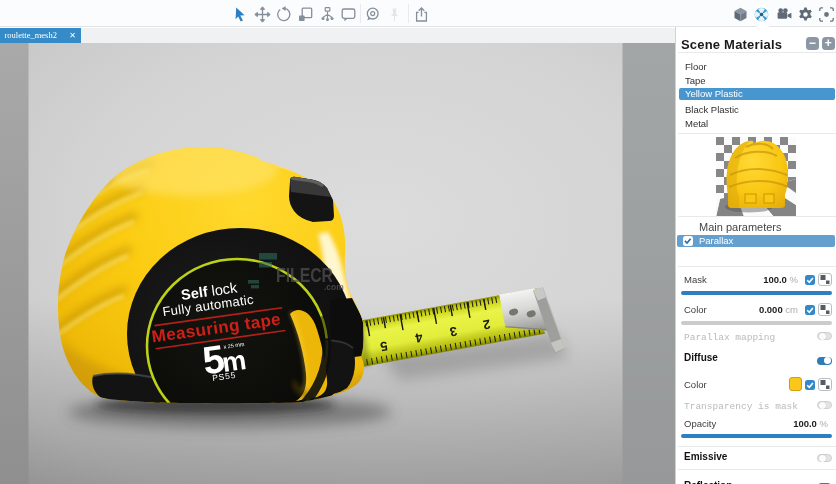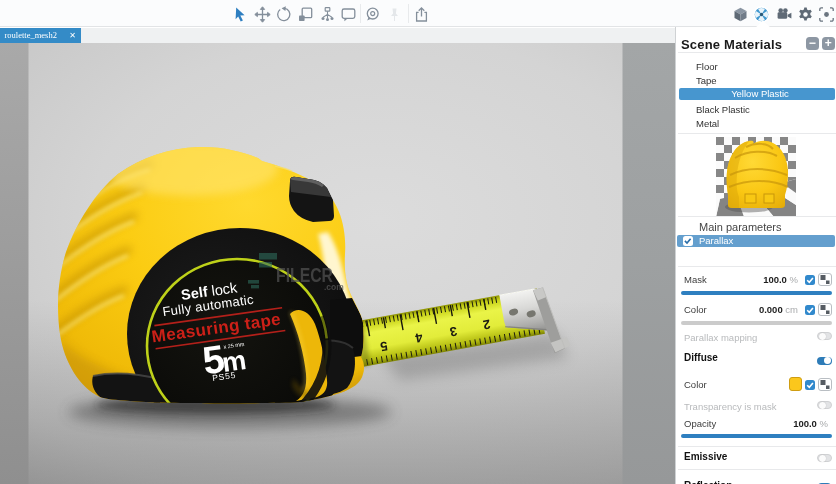--- a/index.html
+++ b/index.html
@@ -12,38 +12,38 @@
 #notch { position:absolute; left:755px; top:21px; width:0; height:0; border-left:8px solid transparent; border-right:8px solid transparent; border-bottom:7px solid #ffffff; z-index:5; }
 
 #tabbar { position:absolute; left:0; top:28px; width:675px; height:15px; background:#eff1f2;font-family:Liberation Serif, serif; }
 #tab { position:absolute; left:0; top:0; width:81px; height:15px; background:#348bc7; color:#fff; font-size:8.5px; line-height:15px; padding-left:4.5px; }
 #tab .x { position:absolute; right:5px; top:0; font-size:8px; }
 
 #viewport { position:absolute; left:0; top:43px; width:675px; height:441px; }
 
 #panel { position:absolute; left:675px; top:27px; width:161px; height:457px; background:#ffffff; border-left:1px solid #cfd2d4; }
 .plabel { position:absolute; left:8px; font-size:9.5px; color:#3c3c3c; }
-.pgray { color:#b8babc; }
+.pgray { color:#b8babc;font-family:Liberation Mono, monospace; }
 .pval { position:absolute; font-size:9.5px; color:#1d1d1d; font-weight:bold; }
 .punit { font-weight:normal; color:#a9abad; }
 .phead { position:absolute; left:8px; font-size:10px; font-weight:bold; color:#111; }
 .pdiv { position:absolute; left:2px; width:158px; height:1px; background:#e8e9eb; }
 .slider { position:absolute; left:5px; width:151px; height:4px; border-radius:2px; background:#2e7fc0; }
 .slider.empty { background:#cbcbcb; }
 .cb { position:absolute; width:10px; height:10px; border-radius:2.5px; background:#3189cc; }
 .cb svg, .texbtn svg { display:block; } #panel svg { display:block; }
 .texbtn { position:absolute; width:14px; height:13px; border:1.2px solid #b9bec3; border-radius:3px; background:#fff; }
 .toggle { position:absolute; width:15px; height:8.5px; border-radius:4.5px; }
 .toggle.on { background:#2e7cb8; }
 .toggle.off { background:#e2e3e5; border:0.5px solid #d0d1d3; }
 .knob { position:absolute; top:0.9px; width:6.8px; height:6.8px; border-radius:50%; background:#fff; }
 .toggle.on .knob { right:1px; }
 .toggle.off .knob { left:1px; background:#fbfbfb; box-shadow:0 0 1px rgba(0,0,0,0.25); }
-.listrow { position:absolute; left:20px; font-size:9.5px; color:#303030; }
-#selrow { position:absolute; left:3px; top:60.5px; width:156px; height:12px; background:#4796cf; border-radius:2px; color:#fff; font-size:9.5px; line-height:12px; padding-left:6px;text-align:center; }
+.listrow { position:absolute; left:9px; font-size:9.5px; color:#303030; }
+#selrow { position:absolute; left:3px; top:60.5px; width:156px; height:12px; background:#4796cf; border-radius:2px; color:#fff; font-size:9.5px; line-height:12px; padding-left:6px; }
 </style>
 </head>
 <body>
 <div id="app">
   <div id="toolbar">
 
     <svg class="ticon" style="left:232px" viewBox="0 0 17 17">
         <path d="M4.2,1.5 L12.6,9.2 L8.3,9.6 L10.9,14.4 L8.7,15.5 L6.2,10.6 L3.6,13.2 Z" fill="#2e7fc1"></path>
       </svg>
 

